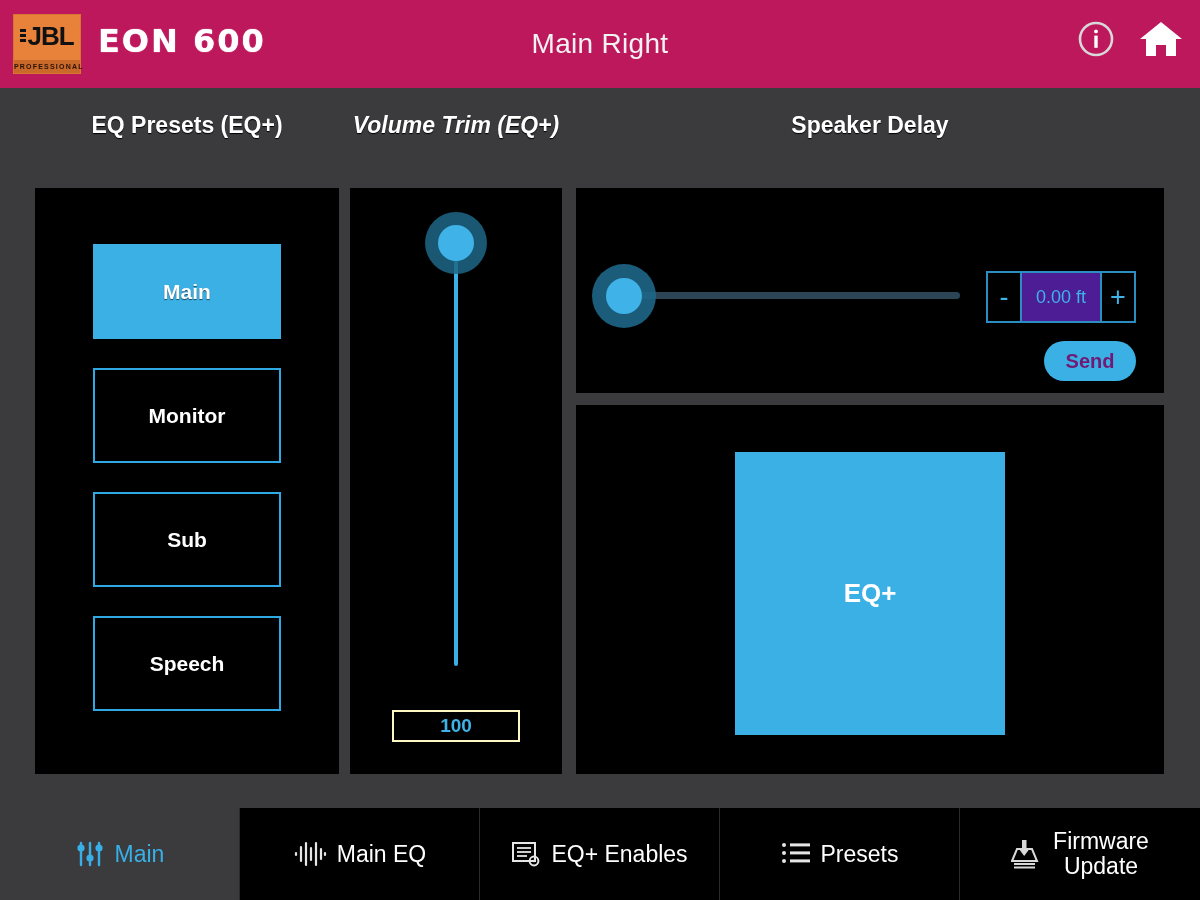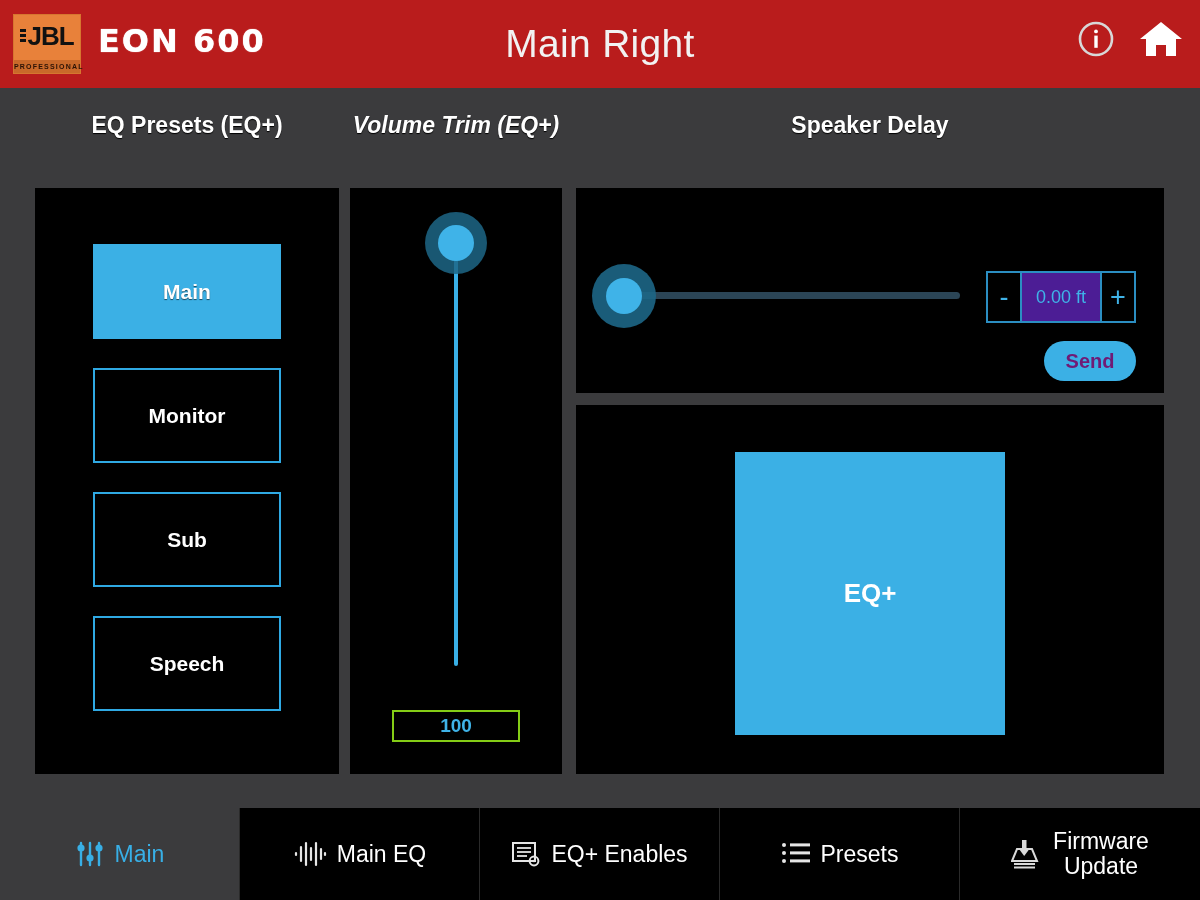--- a/index.html
+++ b/index.html
@@ -12,21 +12,21 @@
   .app {
     position: relative;
     width: 1200px; height: 900px;
     background: #3b3b3d;
   }
 
   
   .header {
     position: absolute; left: 0; top: 0;
     width: 1200px; height: 88px;
-    background: #b91c1c;
+    background: #be185d;
     display: flex; align-items: center;
   }
   .jbl-logo {
     position: absolute; left: 13px; top: 14px;
     width: 68px; height: 60px;
     background: #e8813a;
     display: flex; flex-direction: column;
     align-items: center; justify-content: flex-start;
     border: 1px solid #d6762f;
   }
@@ -50,21 +50,21 @@
   .brand-model {
     position: absolute; left: 98px; top: 22px;
     color: #fff; font-size: 32px; font-weight: bold;
     letter-spacing: 2px;
     font-family: "DejaVu Sans", sans-serif;
     text-shadow: 0 0 1px #fff;
   }
   .header-title {
     position: absolute; left: 0; top: 0; width: 1200px; height: 88px;
     display: flex; align-items: center; justify-content: center;
-    color: #f2f2f2; font-size: 39px; font-weight: normal;
+    color: #f2f2f2; font-size: 28px; font-weight: normal;
     letter-spacing: 0.3px;
     pointer-events: none;
   }
   .header-actions {
     position: absolute; right: 16px; top: 18px;
     display: flex; align-items: center; gap: 22px;
   }
   .icon-btn { cursor: pointer; display:flex; align-items:center; justify-content:center; }
 
   
@@ -116,21 +116,21 @@
     cursor: pointer;
   }
   .v-thumb {
     position: absolute; left: 88px; top: 37px;
     width: 36px; height: 36px; border-radius: 50%;
     background: #3fb3e8; cursor: pointer;
   }
   .v-value-box {
     position: absolute; left: 42px; top: 522px;
     width: 128px; height: 32px;
-    border: 2px solid #84cc16; background: #000;
+    border: 2px solid #fef9c3; background: #000;
     display: flex; align-items: center; justify-content: center;
     color: #3fb3e8; font-size: 19px; font-weight: bold;
     cursor: text;
   }
 
   
   .h-track {
     position: absolute; left: 630px; top: 292px;
     width: 330px; height: 7px;
     background: #2b4556; border-radius: 4px;

